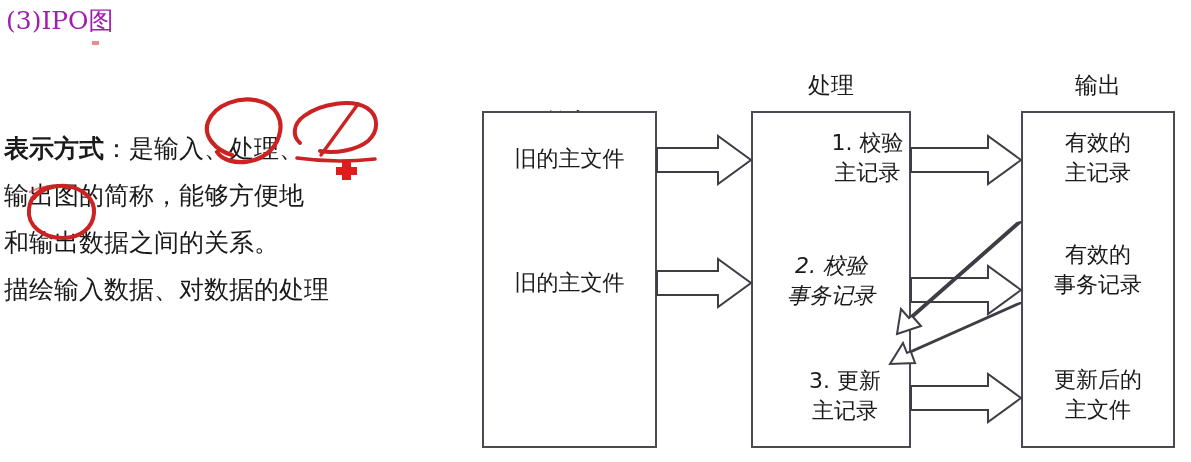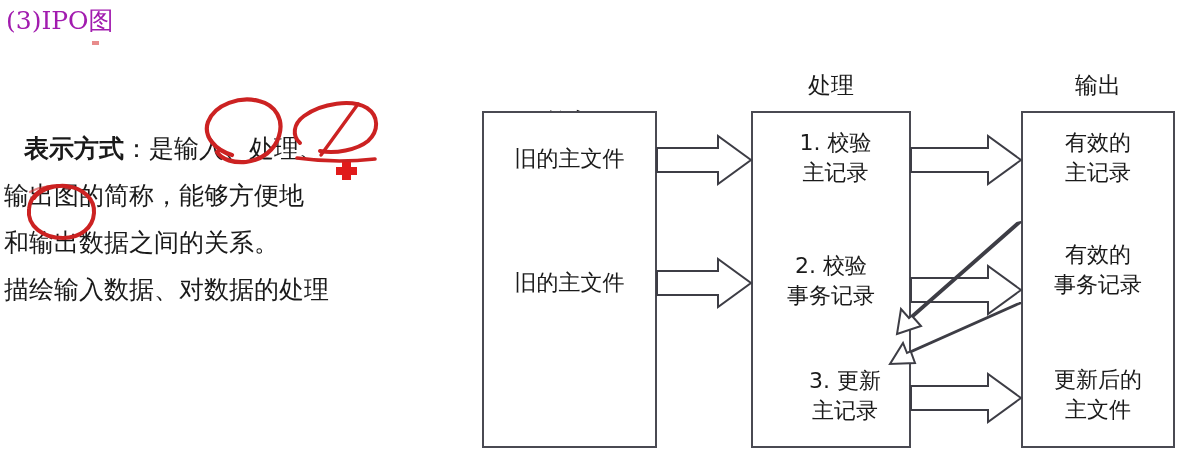--- a/index.html
+++ b/index.html
@@ -18,21 +18,21 @@
     font-size:25px;color:#a21caf;
     font-family:"DejaVu Serif","Liberation Serif",serif;
     letter-spacing:0px;white-space:nowrap;
   }
   #para{
     position:absolute;left:4px;top:125px;width:440px;
     font-size:25px;line-height:47px;color:#1a1a1a;
     font-family:"DejaVu Sans","Liberation Sans",sans-serif;
   }
   .pline{white-space:nowrap;height:47px;}
-  .bold{font-weight:bold;margin-left:20px;}
+  .bold{font-weight:bold;}
   #ink-layer{position:absolute;left:0;top:0;width:460px;height:340px;}
 
   
   #diagram{position:absolute;left:460px;top:0;width:731px;height:462px;}
   .col-label{
     position:absolute;
     font-size:23px;color:#1a1a1a;
     font-family:"DejaVu Sans","Liberation Sans",sans-serif;
     white-space:nowrap;text-align:center;
   }
@@ -93,25 +93,25 @@
     <div class="dbox" style="left:291px;top:111px;width:160px;height:337px;"></div>
     <div class="dbox" style="left:561px;top:111px;width:154px;height:337px;"></div>
 
     <div class="bitem" style="left:22px;top:144px;width:175px;">
       <div>旧的主文件</div>
     </div>
     <div class="bitem" style="left:22px;top:268px;width:175px;">
       <div>旧的主文件</div>
     </div>
 
-    <div class="bitem" style="left:291px;top:128px;width:169px;">
+    <div class="bitem" style="left:291px;top:128px;width:169px;padding-left:32px;">
       <div>1. 校验</div>
       <div>主记录</div>
     </div>
-    <div class="bitem" style="left:291px;top:251px;width:160px;">
+    <div class="bitem" style="left:291px;top:251px;width:160px;font-style:italic;">
       <div>2. 校验</div>
       <div>事务记录</div>
     </div>
     <div class="bitem" style="left:291px;top:366px;width:188px;">
       <div>3. 更新</div>
       <div>主记录</div>
     </div>
 
     <div class="bitem" style="left:561px;top:128px;width:154px;">
       <div>有效的</div>

